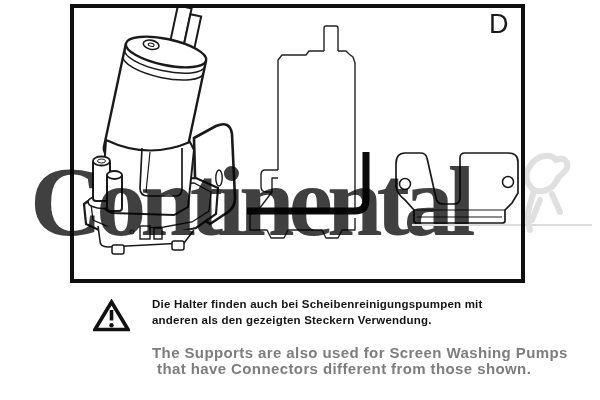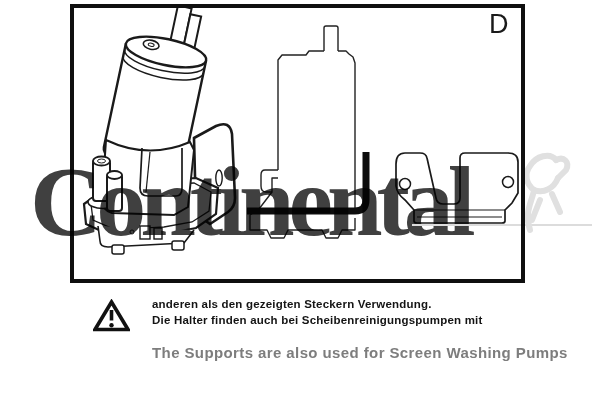--- a/index.html
+++ b/index.html
@@ -110,21 +110,22 @@
     </svg>
   </div>
 
   <svg class="warning-tri" width="37" height="34" viewBox="0 0 37 34">
     <path d="M18.5,3 L35,30.5 L2,30.5 Z" fill="none" stroke="#111" stroke-width="3.6"></path>
     <path d="M18.5,11 L18.5,21.5" stroke="#111" stroke-width="3.6"></path>
     <circle cx="18.5" cy="26.3" r="2.2" fill="#111"></circle>
   </svg>
 
   <div class="note-de">
+    <span>Die Halter finden auch bei Scheibenreinigungspumpen mit</span>
     <span>anderen als den gezeigten Steckern Verwendung.</span>
-    <span>Die Halter finden auch bei Scheibenreinigungspumpen mit</span>
   </div>
 
   <div class="note-en">
     <span>The Supports are also used for Screen Washing Pumps</span>
+    <span class="l2">that have Connectors different from those shown.</span>
   </div>
 
 </div>
 
 </body></html>

